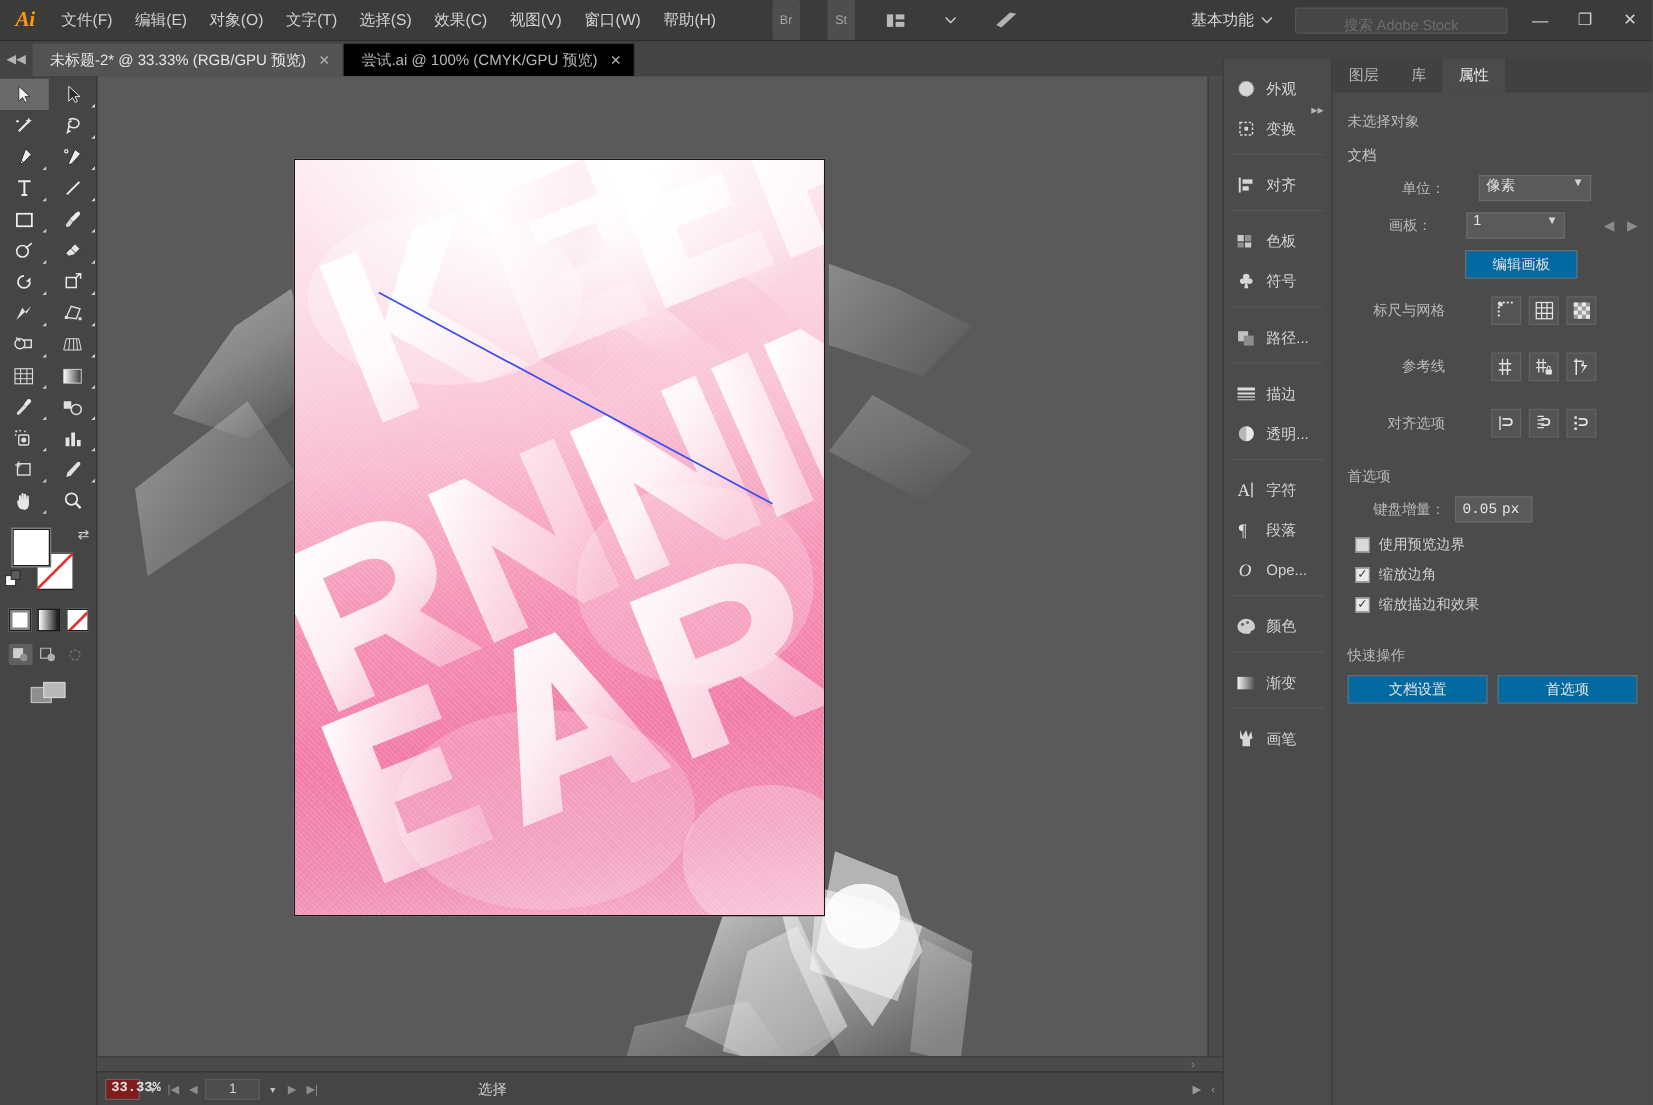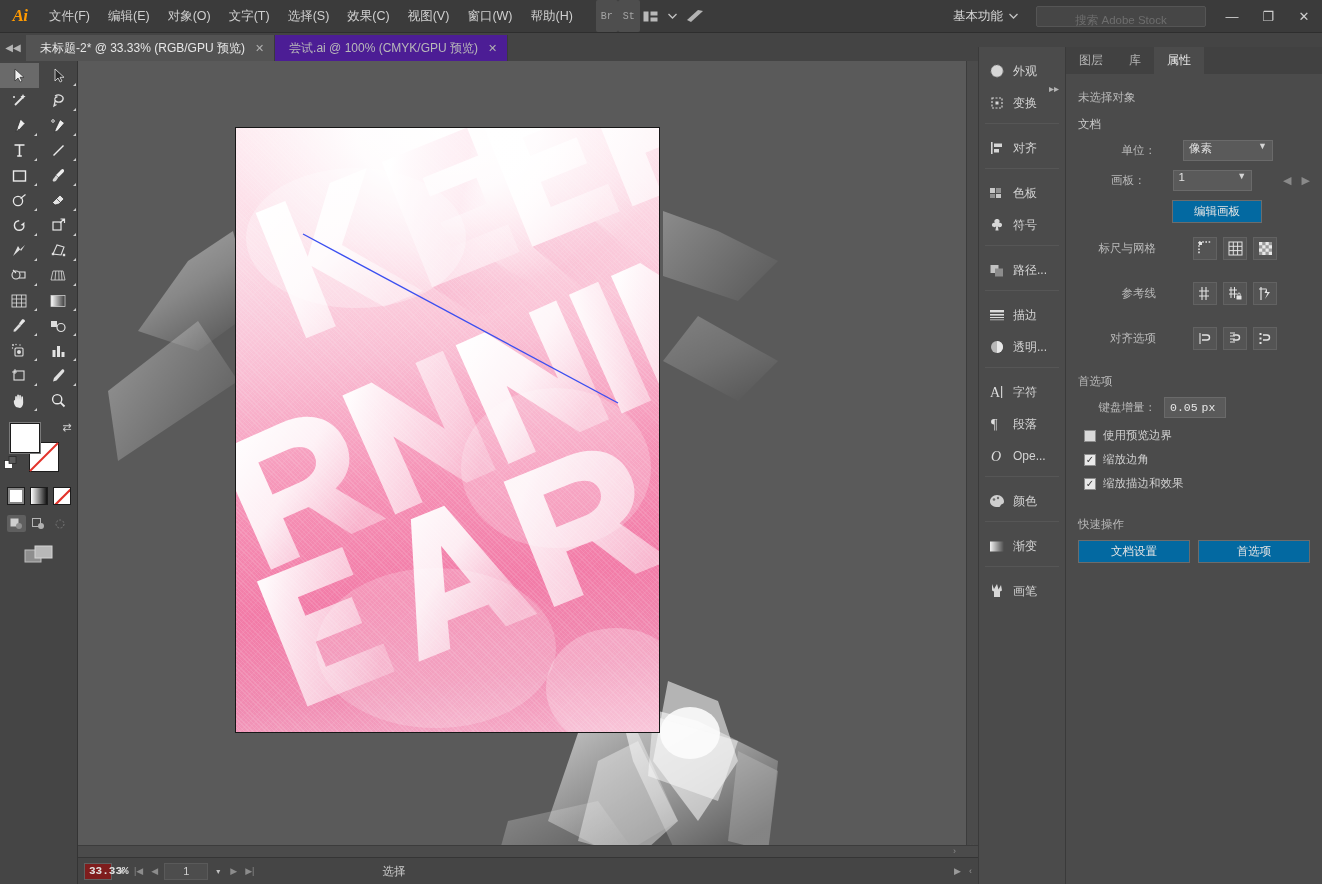--- a/index.html
+++ b/index.html
@@ -21,24 +21,24 @@
   .ai-logo {
     width: 40px; height: 33px; display: flex; align-items: center; justify-content: center;
     color: #ff9a00; font-weight: bold; font-size: 17px; font-style: italic;
     font-family: "Liberation Serif", serif; letter-spacing: -0.5px;
   }
   .menu-item {
     padding: 0 9px; height: 33px; line-height: 33px;
     color: #d0d0d0; font-size: 12.5px; white-space: nowrap; cursor: default;
   }
   .topicon {
-    width: 22px; height: 32px; margin-left: 0; border-radius: 2px;
+    width: 22px; height: 32px; margin-left: 22px; border-radius: 2px;
     background: #4e4e4e; color: #a6a6a6; font-size: 10px;
     display: flex; align-items: center; justify-content: center;
-    font-family: Liberation Mono, monospace;
+    font-family: Liberation Sans, sans-serif;
   }
   .topicon.flat { background: transparent; }
   .menubar-right {
     margin-left: auto; display: flex; align-items: center; height: 33px;
   }
   .workspace-btn {
     display: flex; align-items: center; gap: 6px; padding: 0 10px; height: 22px;
     color: #d8d8d8; font-size: 12.5px; cursor: default;
   }
   .search-box {
@@ -57,21 +57,21 @@
     background: #444; display: flex; align-items: flex-end;
   }
   .collapse-arrows {
     width: 26px; height: 28px; display:flex; align-items:center; justify-content:center;
     color: #b4b4b4; font-size: 10px;
   }
   .tabs-wrap { display: flex; align-items: flex-end; height: 28px; }
   .tab {
     display: flex; align-items: center; gap: 10px; height: 26px;
     padding: 0 10px 0 14px; font-size: 12px; color: #b9b9b9;
-    background: #4c1d95; border-right: 1px solid #3a3a3a; cursor: default;
+    background: #000000; border-right: 1px solid #3a3a3a; cursor: default;
     white-space: nowrap;
   }
   .tab.active { background: #535353; color: #e6e6e6; }
   .tab .x { color: #b0b0b0; font-size: 11px; }
   .tabbar-right { margin-left: auto; color: #b4b4b4; font-size: 10px; padding-right: 6px; }
 
   
   .toolbar {
     position: absolute; left: 0; top: 61px; width: 78px; height: 823px;
     background: #454545; border-right: 1px solid #343434;

